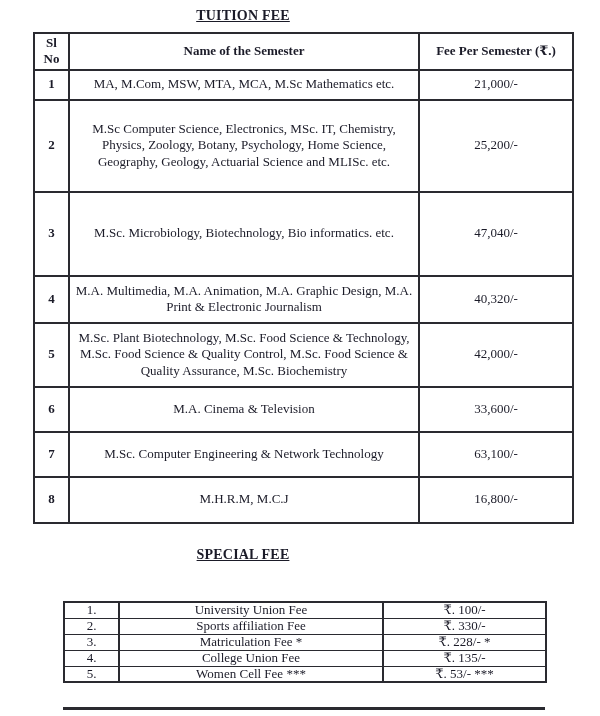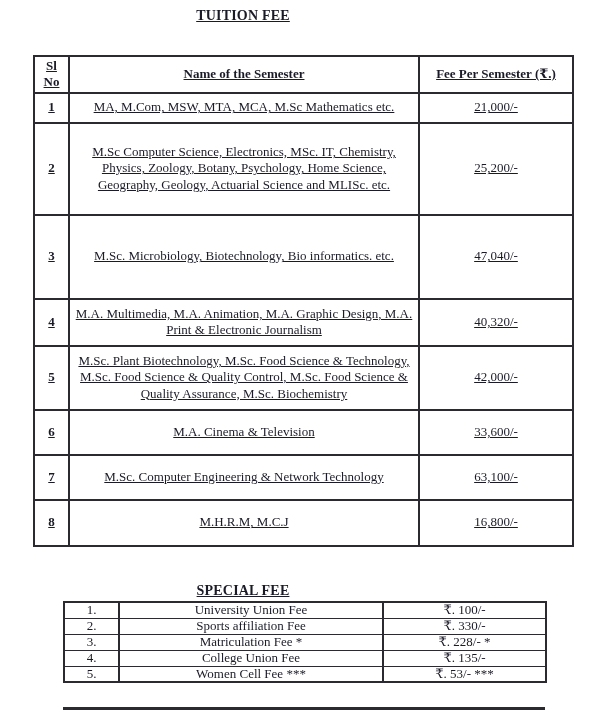--- a/index.html
+++ b/index.html
@@ -19,36 +19,35 @@
     position: absolute;
     left: 0;
     width: 486px;
     text-align: center;
     font-weight: bold;
     font-size: 14px;
     text-decoration: underline;
     letter-spacing: 0.2px;
   }
   #tuition-title { top: 8px; }
-  #special-title { top: 547px; margin-top: 36px; }
+  #special-title { top: 547px; }
 
   table {
     position: absolute;
     border-collapse: collapse;
     table-layout: fixed;
     background: #ffffff;
   }
 
   
   #tuition-table {
     left: 33px;
-    top: 55px;
+    top: 32px;
     width: 539px;
     border: 2px solid #22c55e;
-    text-decoration: underline;
   }
   #tuition-table th, #tuition-table td {
     border: 2px solid #2a2a30;
     text-align: center;
     vertical-align: middle;
     font-size: 13px;
     line-height: 1.25;
     padding: 1px 3px;
     overflow: hidden;
   }

